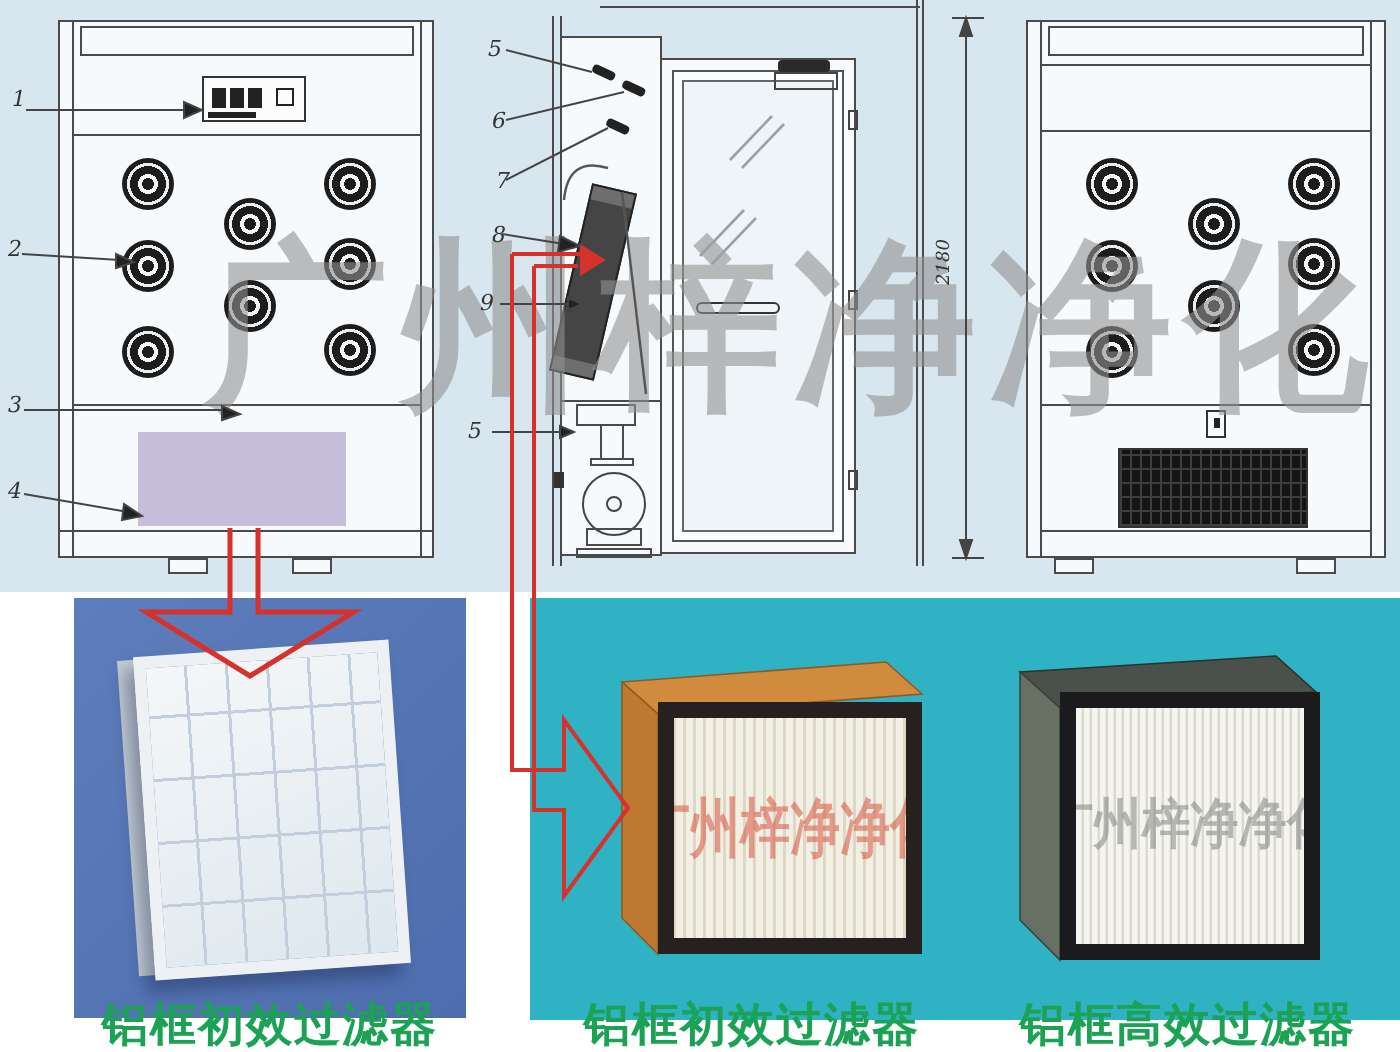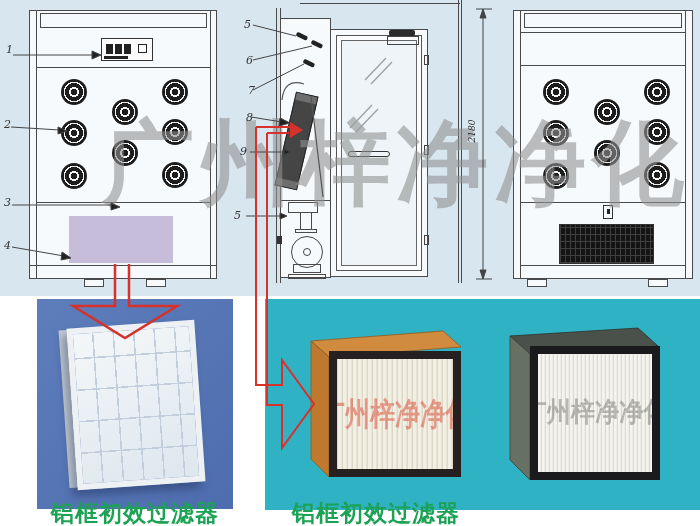--- a/index.html
+++ b/index.html
@@ -178,20 +178,21 @@
     </defs>
     <polygon points="12,18 140,10 160,28 32,36" fill="#4a514a" stroke="#2c322c" stroke-width="0.8"></polygon>
     <polygon points="12,18 32,36 32,162 12,142" fill="#667063" stroke="#3b423b" stroke-width="0.8"></polygon>
     <rect x="32" y="28" width="130" height="134" fill="#1b1b1d"></rect>
     <rect x="40" y="36" width="114" height="118" fill="url(#pleats2)"></rect>
     <text x="97" y="103" clip-path="url(#mediaClip2)" text-anchor="middle" font-size="27" font-weight="bold" font-family="sans-serif" fill="rgba(120,120,120,0.5)" textLength="145" lengthAdjust="spacingAndGlyphs">广州梓净净化</text>
   </svg>
 
   <div class="photo-label" style="left:40px;">铝框初效过滤器</div>
   <div class="photo-label" style="left:281px;">铝框初效过滤器</div>
+  <div class="photo-label" style="left:499px;">铝框高效过滤器</div>
 
   <svg id="overlay-svg" width="700" height="526" viewBox="0 0 700 526">
 
     <g stroke="#444" stroke-width="1" fill="#222">
       <path d="M13,55 H94" fill="none"></path>
         <polygon points="92,51 92,59 101,55"></polygon>
       <path d="M11,127 L60,130" fill="none"></path>
         <polygon points="58,127 58,134 67,131"></polygon>
       <path d="M12,205 H111" fill="none"></path>
         <polygon points="111,203 111,210 120,207"></polygon>

